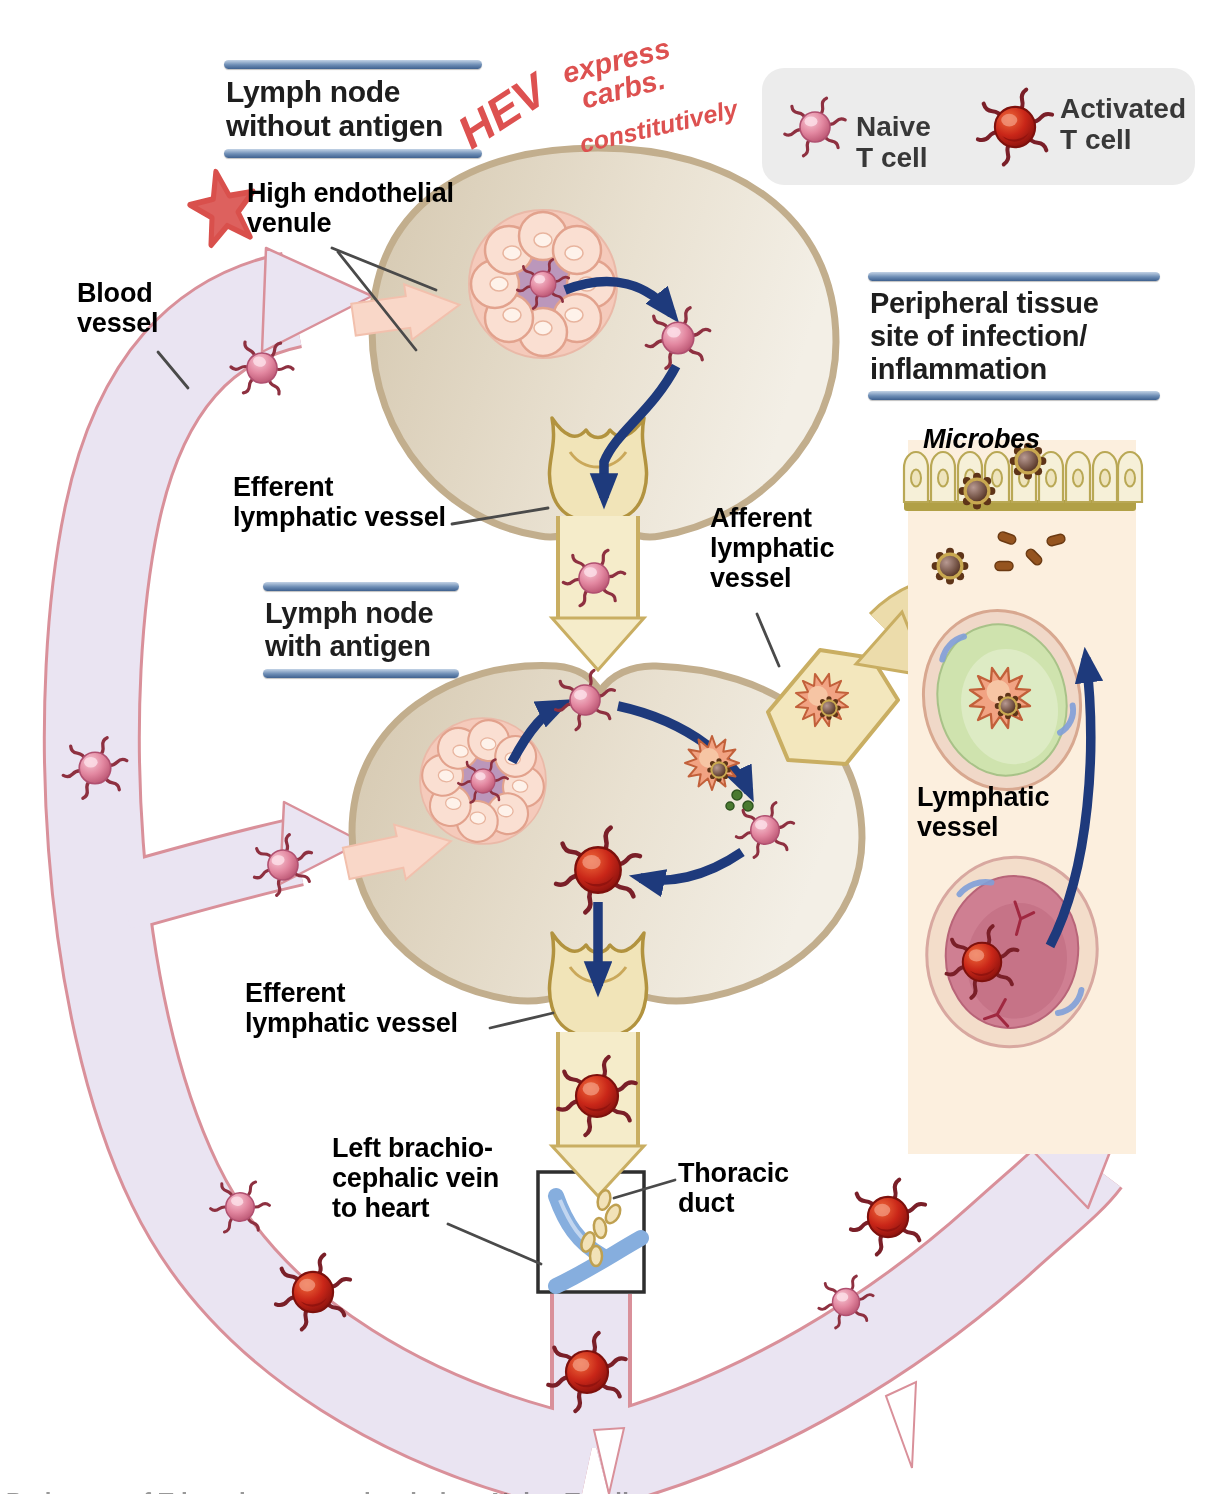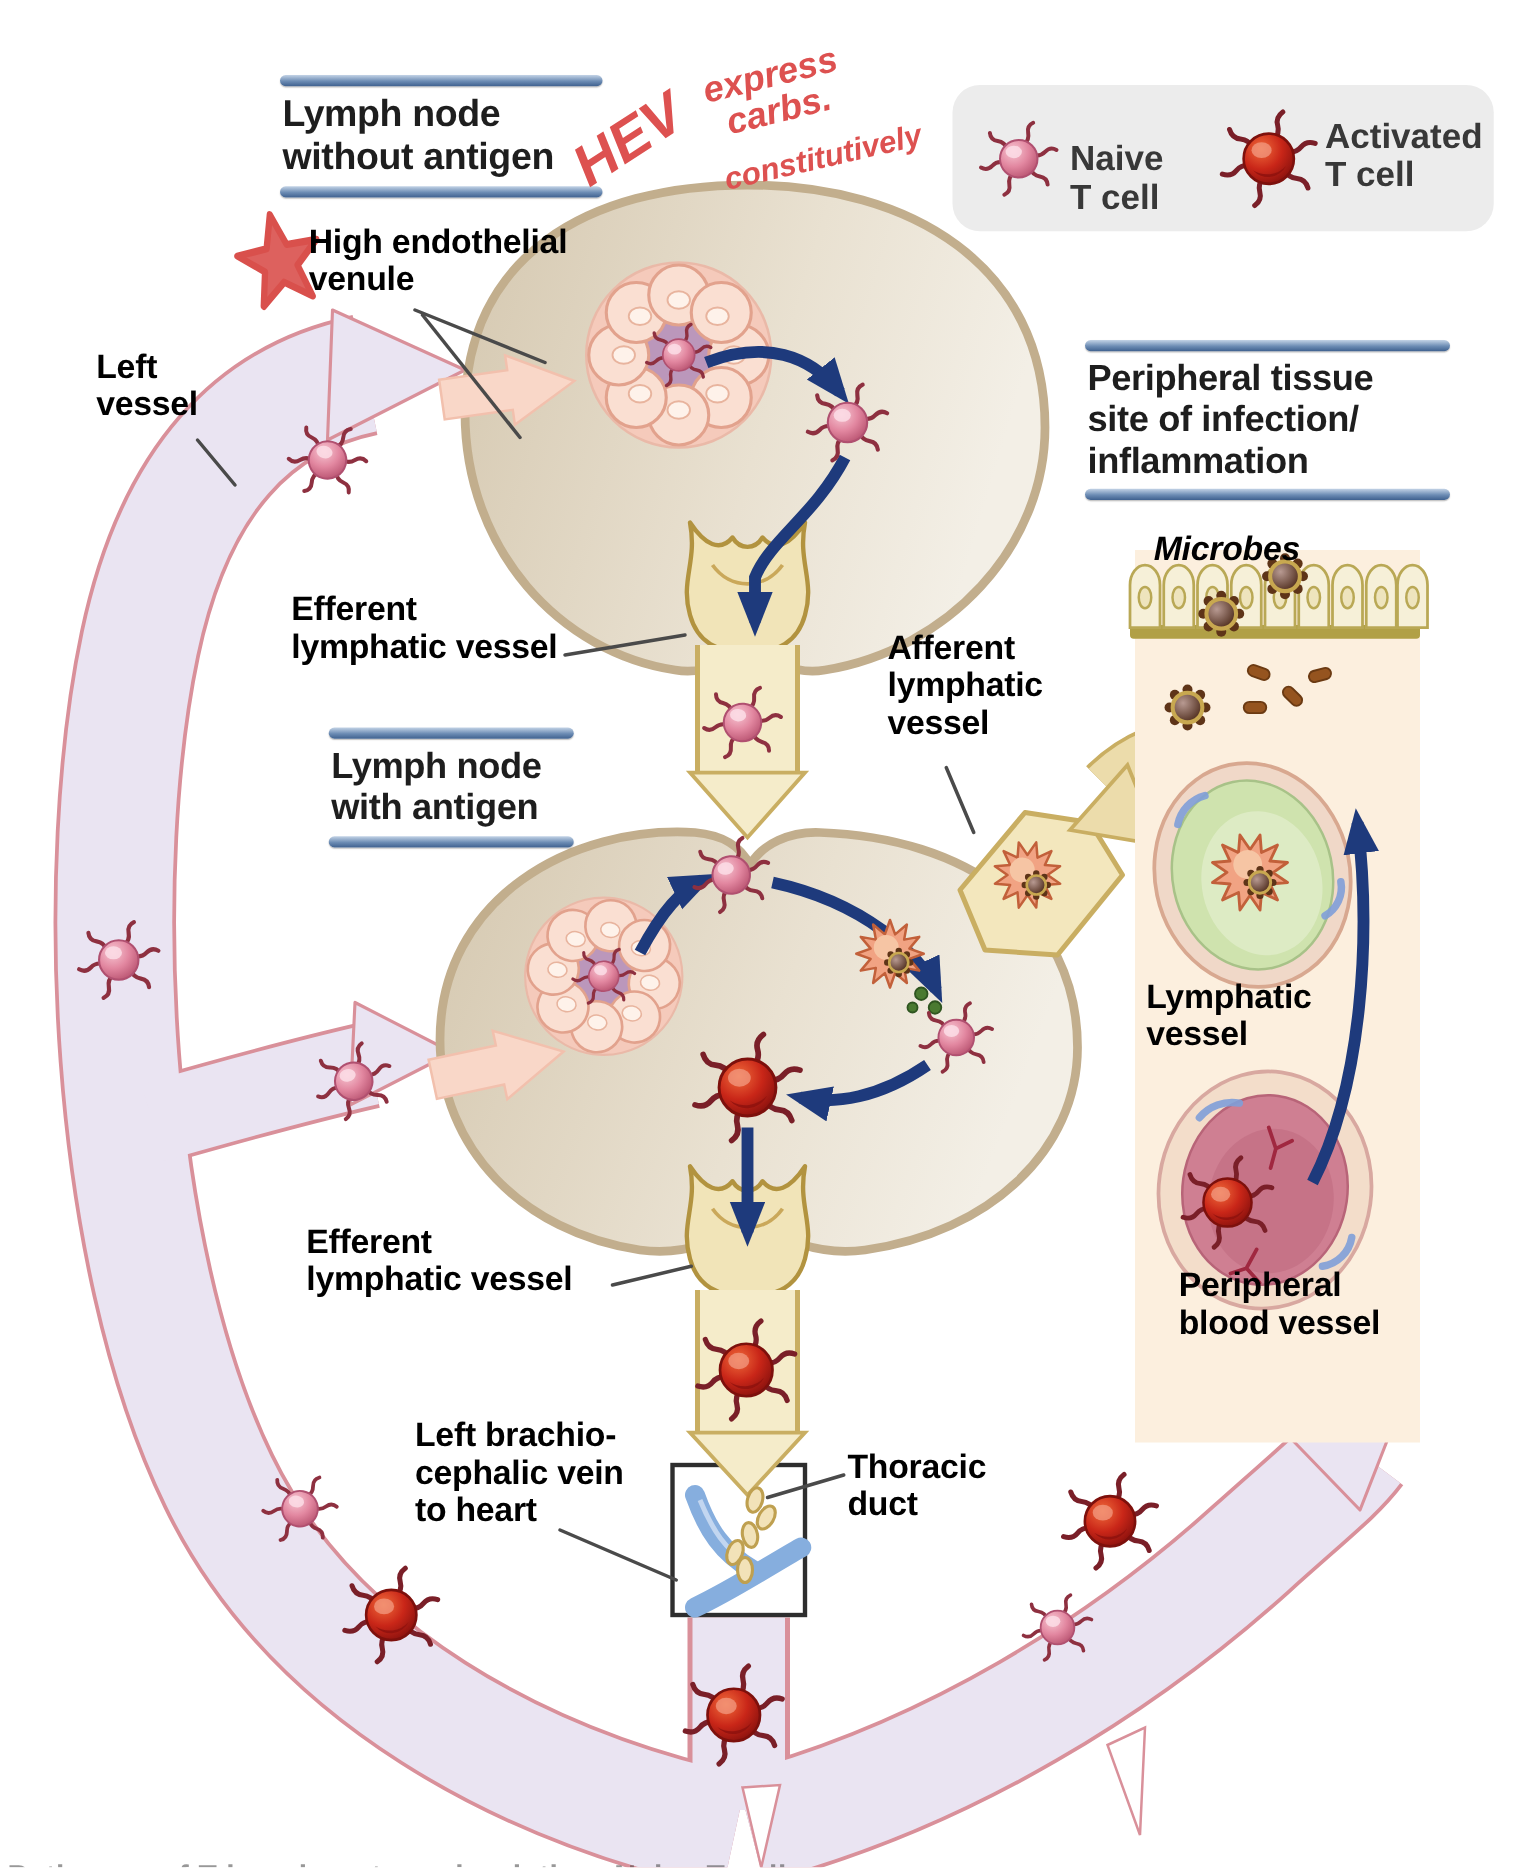--- a/index.html
+++ b/index.html
@@ -353,36 +353,34 @@
       </svg>
   <div class="ltxt" style="left:94px;top:44px;">Naive
 T cell</div>
   <svg class="icon" style="left:212px;top:18px;" width="82" height="82" viewBox="-41 -41 82 82">
         <use href="#tcellA" transform="scale(1.15)"></use>
       </svg>
   <div class="ltxt" style="left:298px;top:26px;">Activated
 T cell</div>
 </div>
 
-<div class="lbl" style="left:77px;top:278px;">Left
+<div class="lbl" style="left:77px;top:278px;">Blood
 vessel</div>
 <div class="lbl" style="left:247px;top:178px;">High endothelial
 venule</div>
 <div class="lbl" style="left:233px;top:472px;">Efferent
 lymphatic vessel</div>
 <div class="lbl" style="left:710px;top:503px;">Afferent
 lymphatic
 vessel</div>
 <div class="lbl" style="left:245px;top:978px;">Efferent
 lymphatic vessel</div>
 <div class="lbl" style="left:923px;top:424px;font-style:italic;">Microbes</div>
 <div class="lbl" style="left:917px;top:782px;">Lymphatic
 vessel</div>
-<div class="lbl" style="left:943px;top:1013px;">Peripheral
-blood vessel</div>
 <div class="lbl" style="left:332px;top:1133px;">Left brachio-
 cephalic vein
 to heart</div>
 <div class="lbl" style="left:678px;top:1158px;">Thoracic
 duct</div>
 
 <div class="redhand" style="left:455px;top:88px;font-size:46px;transform:rotate(-33deg);">HEV</div>
 <div class="redhand" style="left:565px;top:46px;font-size:29px;transform:rotate(-14deg);">express
 carbs.</div>
 <div class="redhand" style="left:578px;top:114px;font-size:25px;transform:rotate(-13deg);">constitutively</div>

